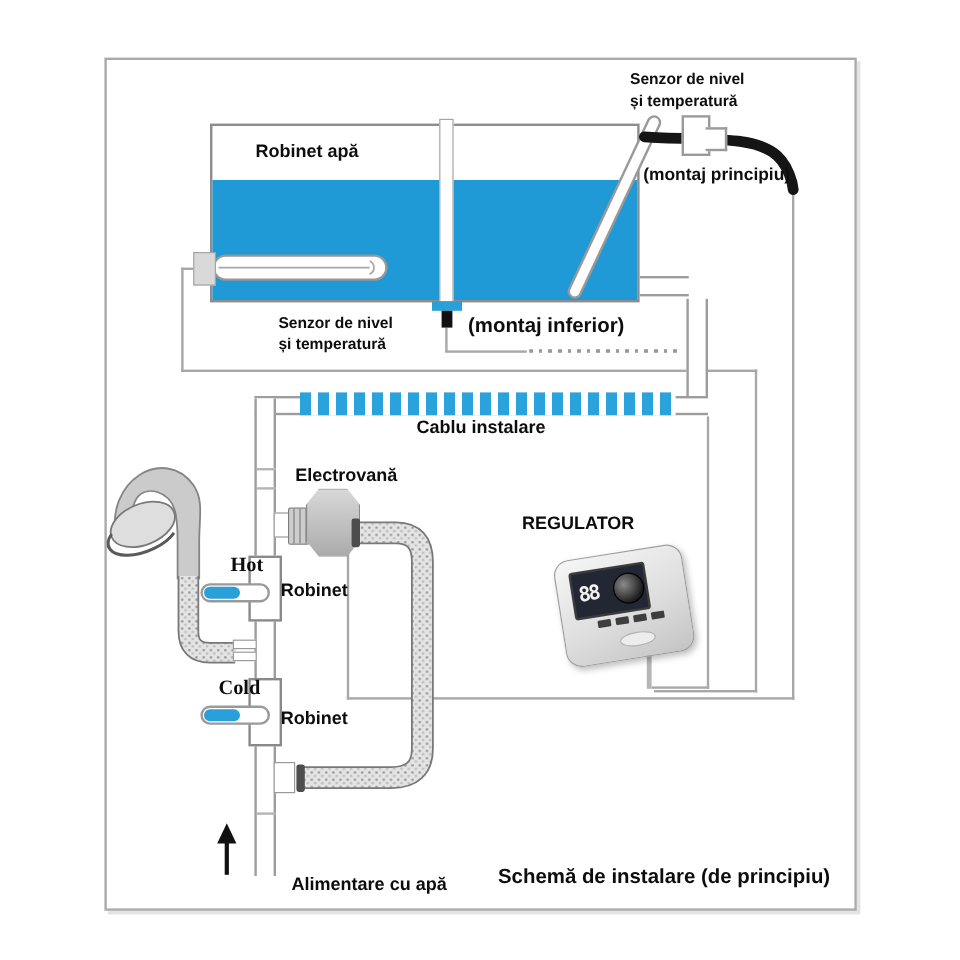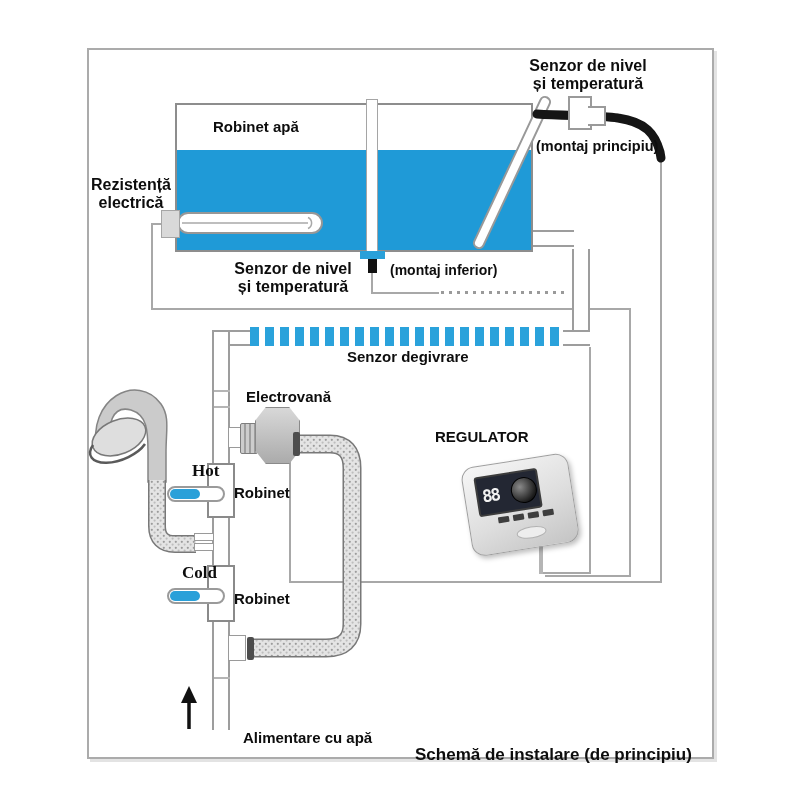--- a/index.html
+++ b/index.html
@@ -1,20 +1,20 @@
 <!DOCTYPE html>
 <html><head>
 <meta charset="utf-8">
 <style>
   html,body{margin:0;padding:0;background:#ffffff;}
   #stage{position:relative;width:800px;height:800px;background:#fff;overflow:hidden;
          font-family:"Liberation Sans",sans-serif;}
   .abs{position:absolute;}
   .lbl{position:absolute;font-weight:bold;font-size:15px;color:#0d0d0d;white-space:nowrap;}
-  .lbl2{text-align:center;line-height:18px;font-size:16px;}
+  .lbl2{text-align:left;line-height:18px;font-size:13px;}
   .serif{font-family:"Liberation Serif",serif;font-weight:600;font-size:17px;}
   .wire{position:absolute;background:#a8a8a8;}
   .pipe{position:absolute;background:#fff;}
   .dotted{position:absolute;height:3px;
           background:repeating-linear-gradient(90deg,#9a9a9a 0 3px,transparent 3px 8px);}
   .strip{position:absolute;background:repeating-linear-gradient(90deg,#2aa2db 0 9px,#ffffff 9px 15px);}
   .tick{position:absolute;background:#b5b5b5;height:2px;width:16px;}
   .stub{position:absolute;background:#fff;border:1.5px solid #9a9a9a;}
 </style>
 </head>
@@ -144,36 +144,32 @@
   </div>
 
   <div class="lbl" style="left:213px;top:118px;">Robinet apă</div>
 
   <div class="lbl lbl2" style="left:525px;top:57px;width:126px;">
     <div>Senzor de nivel</div>
     <div>și temperatură</div>
   </div>
   <div class="lbl" style="left:536px;top:138px;font-size:14.5px;">(montaj principiu)</div>
 
-  <div class="lbl lbl2" style="left:90px;top:176px;width:82px;">
-    <div>Rezistență</div>
-    <div>electrică</div>
-  </div>
 
   <div class="lbl lbl2" style="left:232px;top:260px;width:122px;">
     <div>Senzor de nivel</div>
     <div>și temperatură</div>
   </div>
-  <div class="lbl" style="left:390px;top:262px;font-size:14px;">(montaj inferior)</div>
+  <div class="lbl" style="left:390px;top:262px;font-size:17px;">(montaj inferior)</div>
 
-  <div class="lbl" style="left:347px;top:348px;">Senzor degivrare</div>
+  <div class="lbl" style="left:347px;top:348px;">Cablu instalare</div>
   <div class="lbl" style="left:246px;top:388px;">Electrovană</div>
   <div class="lbl" style="left:435px;top:428px;">REGULATOR</div>
 
   <div class="lbl serif" style="left:192px;top:461px;">Hot</div>
   <div class="lbl" style="left:234px;top:484px;">Robinet</div>
   <div class="lbl serif" style="left:182px;top:563px;">Cold</div>
   <div class="lbl" style="left:234px;top:590px;">Robinet</div>
 
   <div class="lbl" style="left:243px;top:729px;">Alimentare cu apă</div>
-  <div class="lbl" style="left:415px;top:721px;font-size:17px;margin-top:24px;">Schemă de instalare (de principiu)</div>
+  <div class="lbl" style="left:415px;top:721px;font-size:17px;">Schemă de instalare (de principiu)</div>
 
 </div>
 
 </body></html>

